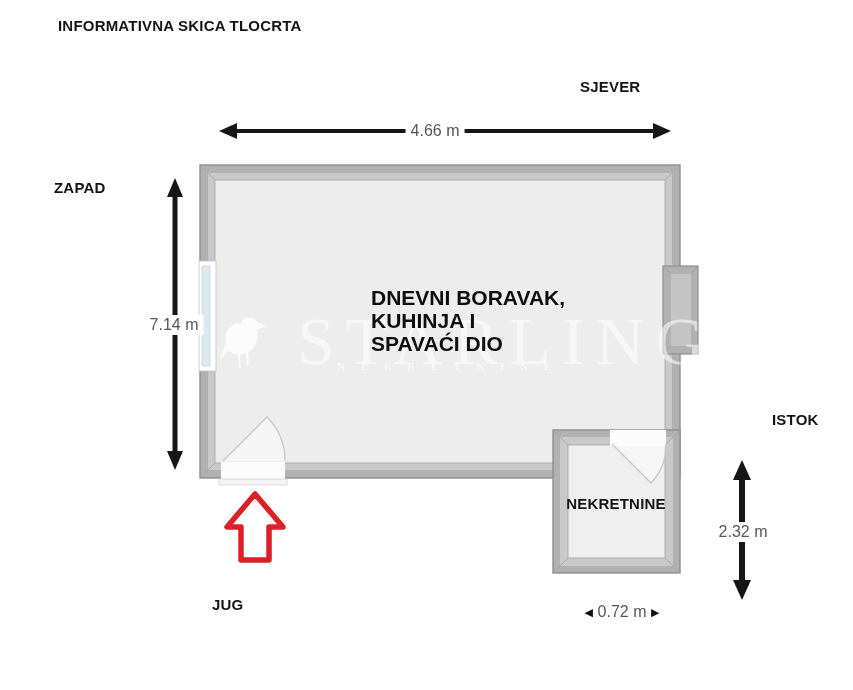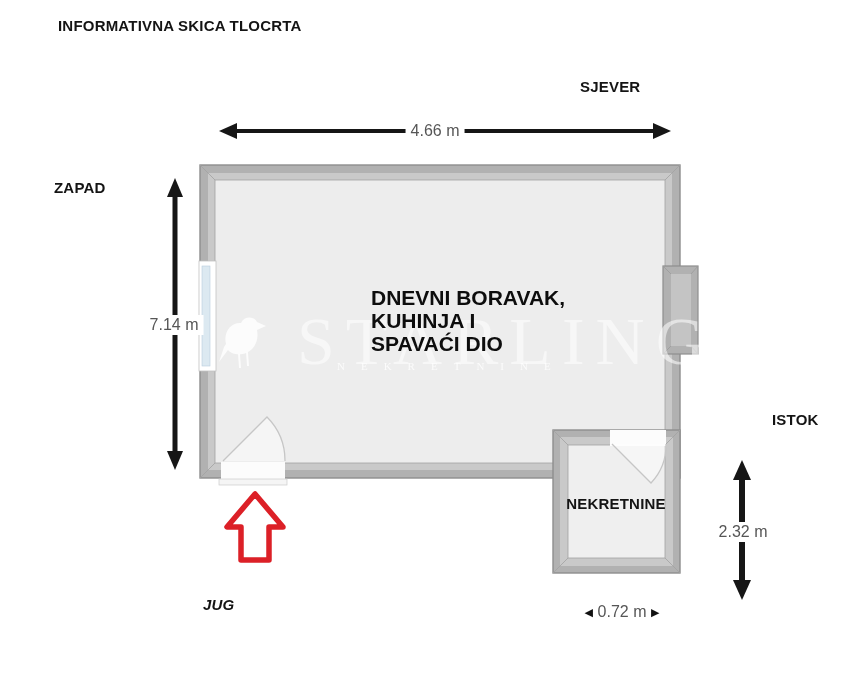--- a/index.html
+++ b/index.html
@@ -115,21 +115,21 @@
   </div>
 
   <div class="lbl bold-lbl" style="left:58px;top:17px;z-index:3;">INFORMATIVNA SKICA TLOCRTA</div>
 
   <div class="lbl bold-lbl" style="left:568px;top:78px;z-index:3;margin-left:12px;">SJEVER</div>
 
   <div class="lbl bold-lbl" style="left:46px;top:179px;z-index:3;margin-left:8px;">ZAPAD</div>
 
   <div class="lbl bold-lbl" style="left:727px;top:411px;z-index:3;margin-left:45px;">ISTOK</div>
 
-  <div class="lbl bold-lbl" style="left:203px;top:596px;z-index:3;font-style:italic;">JUG</div>
+  <div class="lbl bold-lbl" style="left:212px;top:596px;z-index:3;">JUG</div>
 
   <div class="lbl room-lines" style="left:371px;top:286px;">
     <div>DNEVNI BORAVAK,</div>
     <div>KUHINJA I</div>
     <div>SPAVAĆI DIO</div>
   </div>
 
   <div class="lbl bold-lbl" style="left:616px;top:503px;transform:translate(-50%,-50%);z-index:3;">NEKRETNINE</div>
 
   <div class="lbl dim-lbl" style="left:435px;top:131px;">4.66 m</div>

